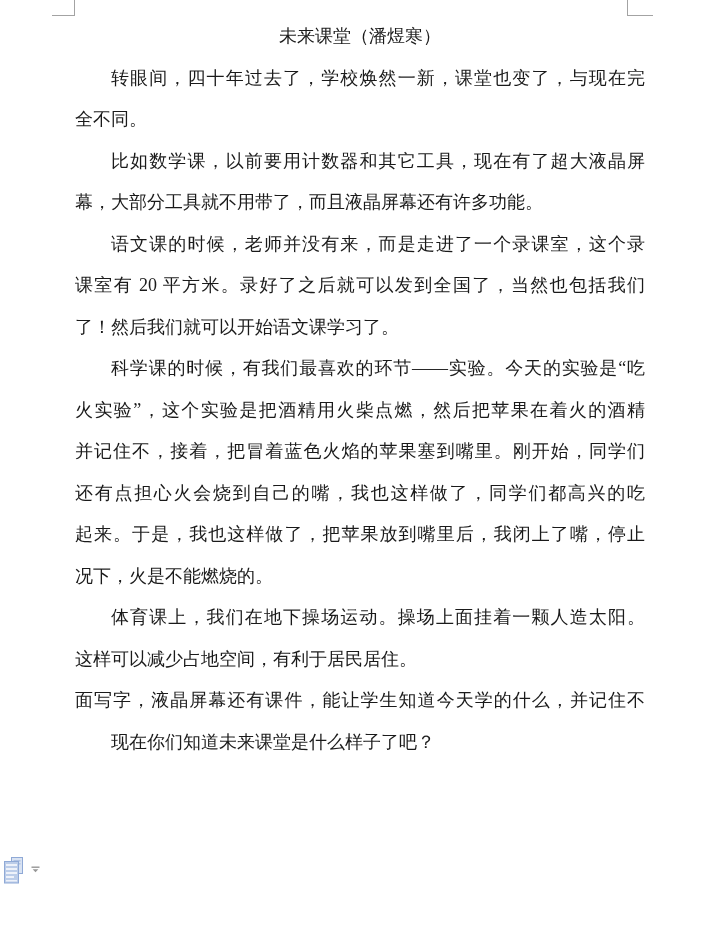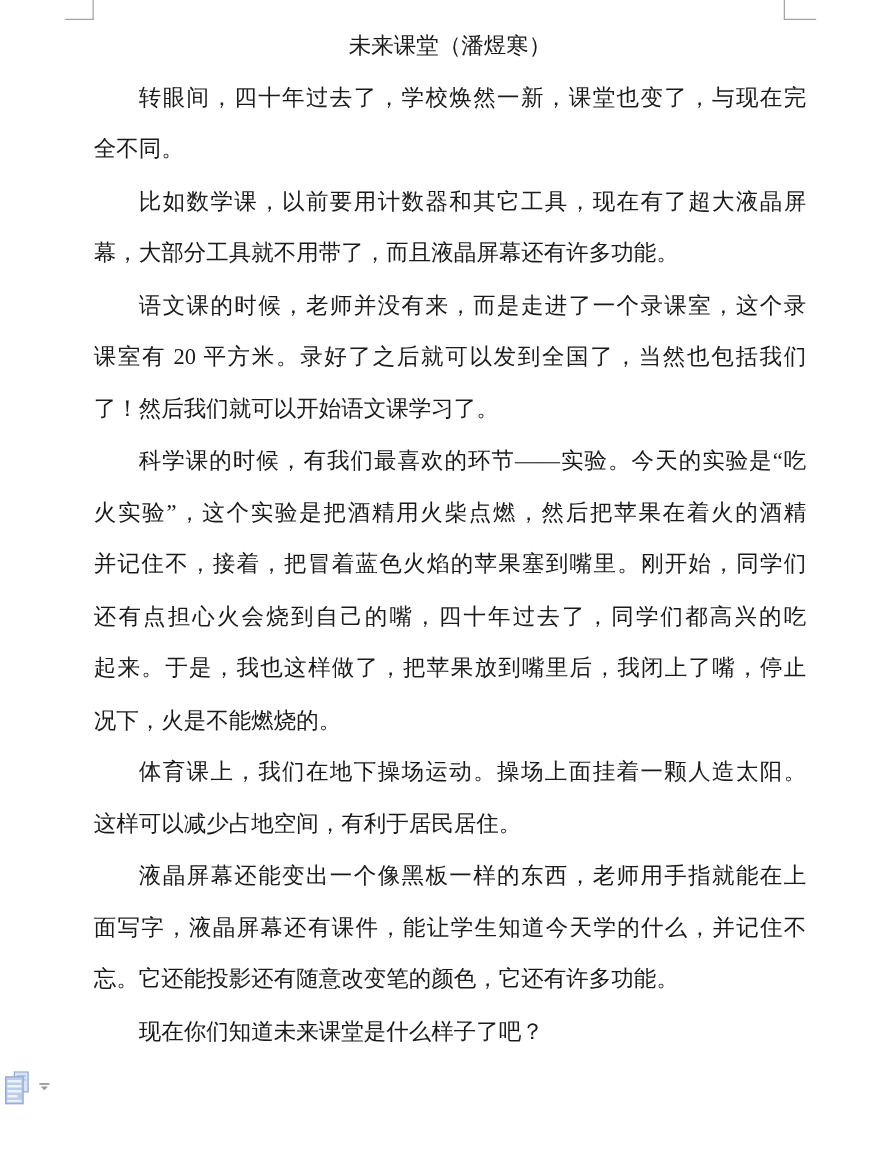--- a/index.html
+++ b/index.html
@@ -49,28 +49,26 @@
         <div class="doc-line first">转眼间，四十年过去了，学校焕然一新，课堂也变了，与现在完</div>
         <div class="doc-line last">全不同。</div>
         <div class="doc-line first">比如数学课，以前要用计数器和其它工具，现在有了超大液晶屏</div>
         <div class="doc-line last">幕，大部分工具就不用带了，而且液晶屏幕还有许多功能。</div>
         <div class="doc-line first">语文课的时候，老师并没有来，而是走进了一个录课室，这个录</div>
         <div class="doc-line">课室有 20 平方米。录好了之后就可以发到全国了，当然也包括我们</div>
         <div class="doc-line last">了！然后我们就可以开始语文课学习了。</div>
         <div class="doc-line first">科学课的时候，有我们最喜欢的环节——实验。今天的实验是“吃</div>
         <div class="doc-line">火实验”，这个实验是把酒精用火柴点燃，然后把苹果在着火的酒精</div>
         <div class="doc-line">并记住不，接着，把冒着蓝色火焰的苹果塞到嘴里。刚开始，同学们</div>
-        <div class="doc-line">还有点担心火会烧到自己的嘴，四十年过去了，同学们都高兴的吃</div>
+        <div class="doc-line">还有点担心火会烧到自己的嘴，我也这样做了，同学们都高兴的吃</div>
         <div class="doc-line">起来。于是，我也这样做了，把苹果放到嘴里后，我闭上了嘴，停止</div>
         <div class="doc-line last">况下，火是不能燃烧的。</div>
         <div class="doc-line first">体育课上，我们在地下操场运动。操场上面挂着一颗人造太阳。</div>
         <div class="doc-line last">这样可以减少占地空间，有利于居民居住。</div>
-        <div class="doc-line first">液晶屏幕还能变出一个像黑板一样的东西，老师用手指就能在上</div>
         <div class="doc-line">面写字，液晶屏幕还有课件，能让学生知道今天学的什么，并记住不</div>
-        <div class="doc-line last">忘。它还能投影还有随意改变笔的颜色，它还有许多功能。</div>
         <div class="doc-line first last">现在你们知道未来课堂是什么样子了吧？</div>
       </div>
   </div>
 
   <div class="paste-widget" title="">
     <svg class="paste-icon" width="20" height="27" viewBox="0 0 20 27">
       <rect x="7.5" y="0.5" width="11" height="16" fill="var(--icon-back,#d9e3f3)" stroke="var(--icon-border,#8fa9d6)"></rect>
       <rect x="9.5" y="3" width="7" height="1.6" fill="var(--icon-border,#8fa9d6)" opacity="0.55"></rect>
       <rect x="9.5" y="6" width="7" height="1.6" fill="var(--icon-border,#8fa9d6)" opacity="0.55"></rect>
       <rect x="0.5" y="4.5" width="14" height="21.5" fill="var(--icon-fill,#bccde9)" stroke="var(--icon-border,#8fa9d6)"></rect>

